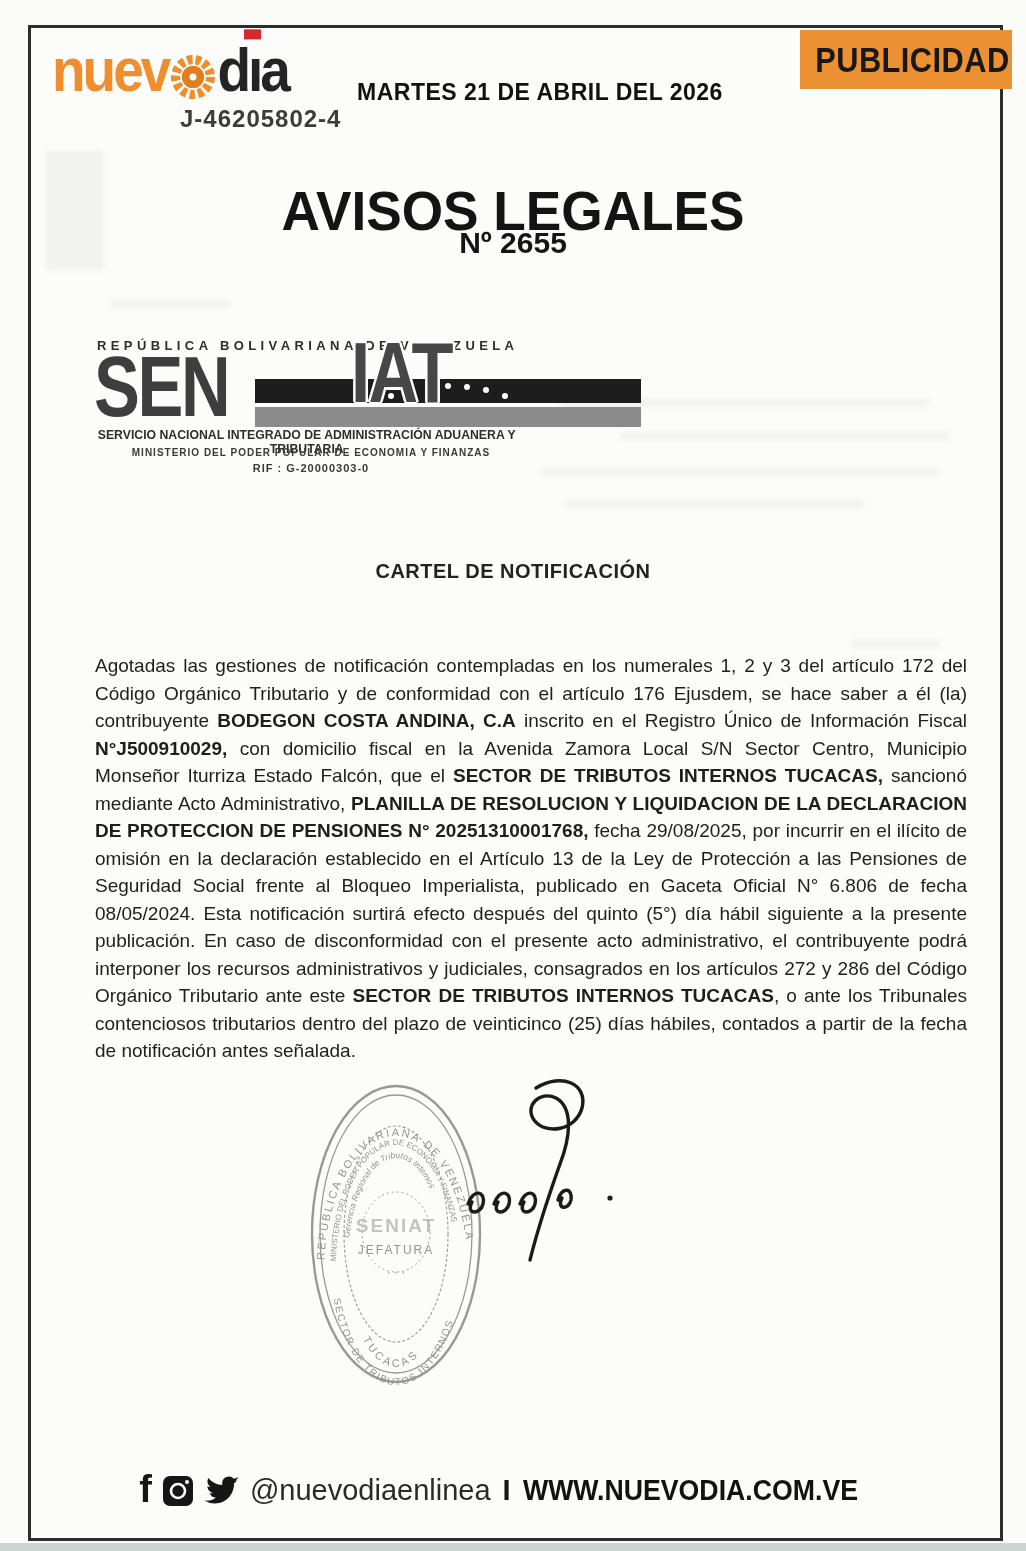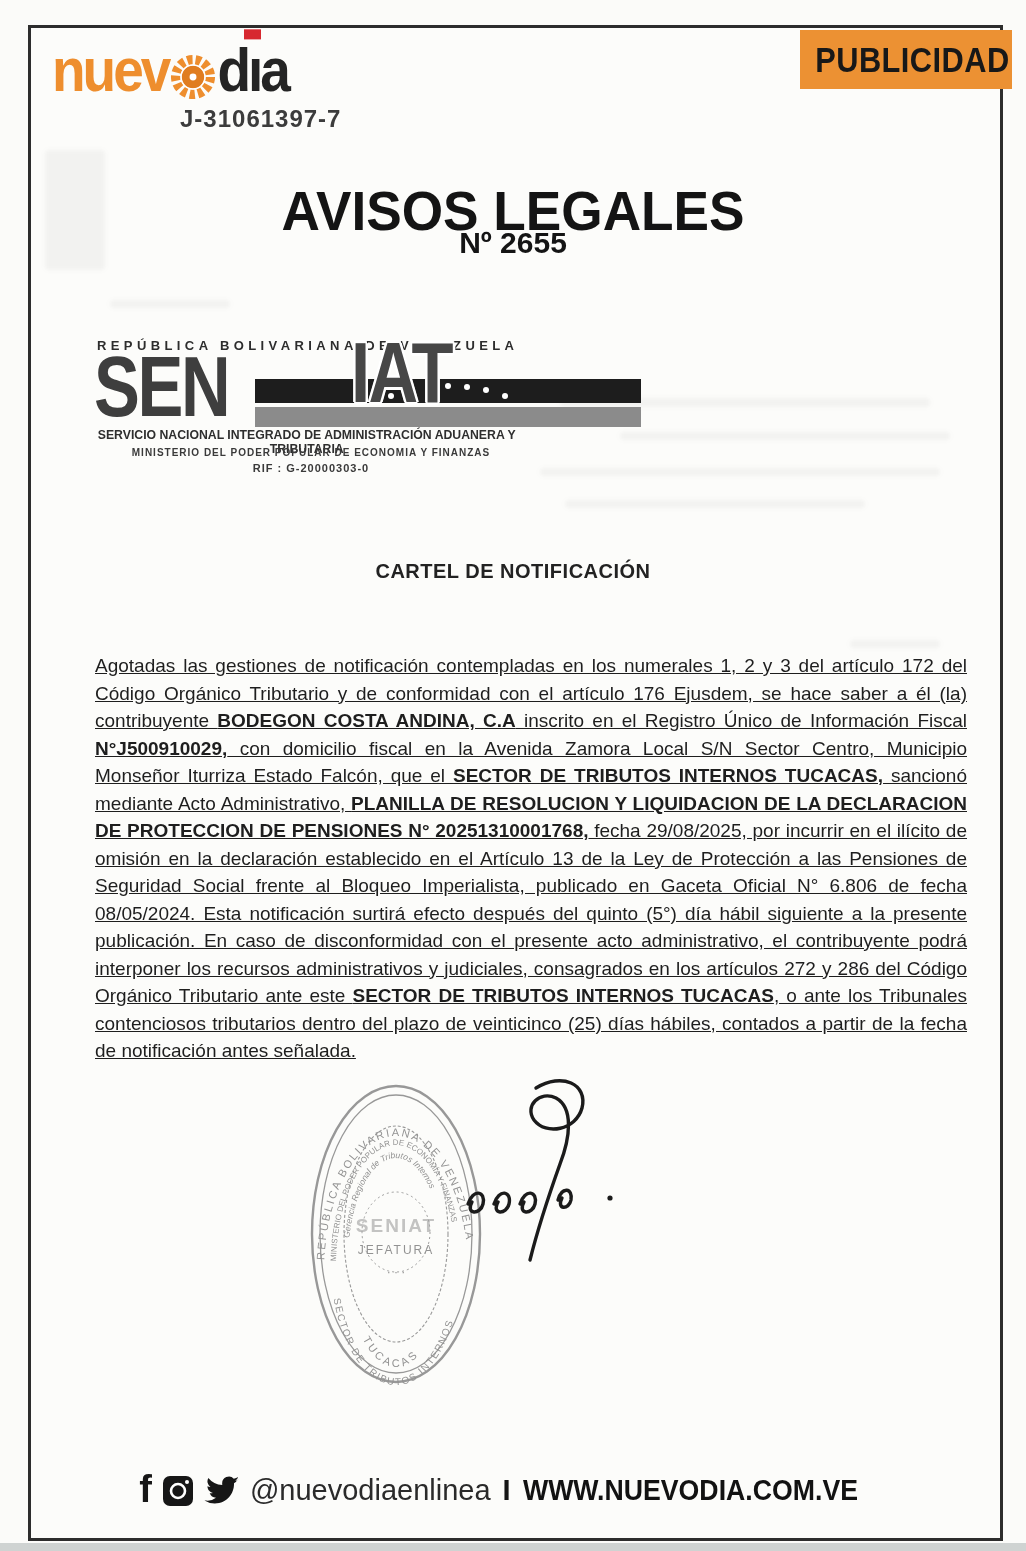--- a/index.html
+++ b/index.html
@@ -40,21 +40,21 @@
        letter-spacing:-2px;transform:scaleX(.80);transform-origin:left top;line-height:1;
        text-shadow:-3px 0 0 #fff,3px 0 0 #fff,0 -3px 0 #fff,0 3px 0 #fff,-2px -2px 0 #fff,2px 2px 0 #fff,-2px 2px 0 #fff,2px -2px 0 #fff;}
   .service{position:absolute;left:96px;top:428px;width:430px;text-align:center;font-size:12.5px;font-weight:bold;color:#2e2e2e;transform:scaleX(.98);transform-origin:left;}
   .ministry{position:absolute;left:96px;top:447px;width:430px;text-align:center;font-size:10px;font-weight:bold;color:#3a3a3a;letter-spacing:1px;}
   .rif{position:absolute;left:96px;top:462px;width:430px;text-align:center;font-size:11px;font-weight:bold;color:#3a3a3a;letter-spacing:1px;}
 
   
   .cartel{position:absolute;left:78px;top:560px;width:870px;text-align:center;
           font-size:20px;font-weight:bold;color:#222;letter-spacing:.5px;}
   .body-text{position:absolute;left:95px;top:652px;width:872px;font-size:19px;line-height:27.5px;
-             text-align:justify;color:#1e1e1e;text-decoration:underline;}
+             text-align:justify;color:#1e1e1e;}
   .body-text .b{font-weight:bold;}
 
   
   .stamp{position:absolute;left:308px;top:1082px;opacity:.92;}
   .signature{position:absolute;left:438px;top:1072px;}
   .sig-block{position:absolute;left:78px;top:1212px;width:880px;text-align:center;
              font-size:19px;font-weight:bold;color:#1c1c1c;line-height:29px;}
 
   
   .footer{position:absolute;left:0;top:1474px;width:1026px;display:flex;align-items:center;justify-content:center;gap:10px;}
@@ -84,21 +84,22 @@
     <svg class="sun" viewBox="0 0 48 48">
       <circle cx="24" cy="24" r="18" fill="none" stroke="#ee8e2e" stroke-width="10" stroke-dasharray="5.5 3.2"></circle>
       <circle cx="24" cy="24" r="12" fill="#e07d20"></circle>
       <circle cx="24" cy="24" r="12.5" fill="none" stroke="#fff" stroke-width="1.6"></circle>
       <circle cx="24" cy="24" r="3.6" fill="#fff"></circle>
     </svg>
     <span class="dia"><span>dıa</span>
       <span class="accent"></span>
     </span>
   </div>
-  <div class="logo-reg">J-31061397-7</div>
+  <div class="logo-reg">J-46205802-4</div>
+  <div class="dateline">MARTES 21 DE ABRIL DEL 2026</div>
   <div class="pub-badge">
     <span>PUBLICIDAD</span>
   </div>
 
   <div class="avisos">AVISOS LEGALES</div>
   <div class="num">Nº 2655</div>
 
   <div class="republic">REPÚBLICA BOLIVARIANA DE VENEZUELA</div>
   <div class="sen-row">
     <span class="sen">SEN</span>

